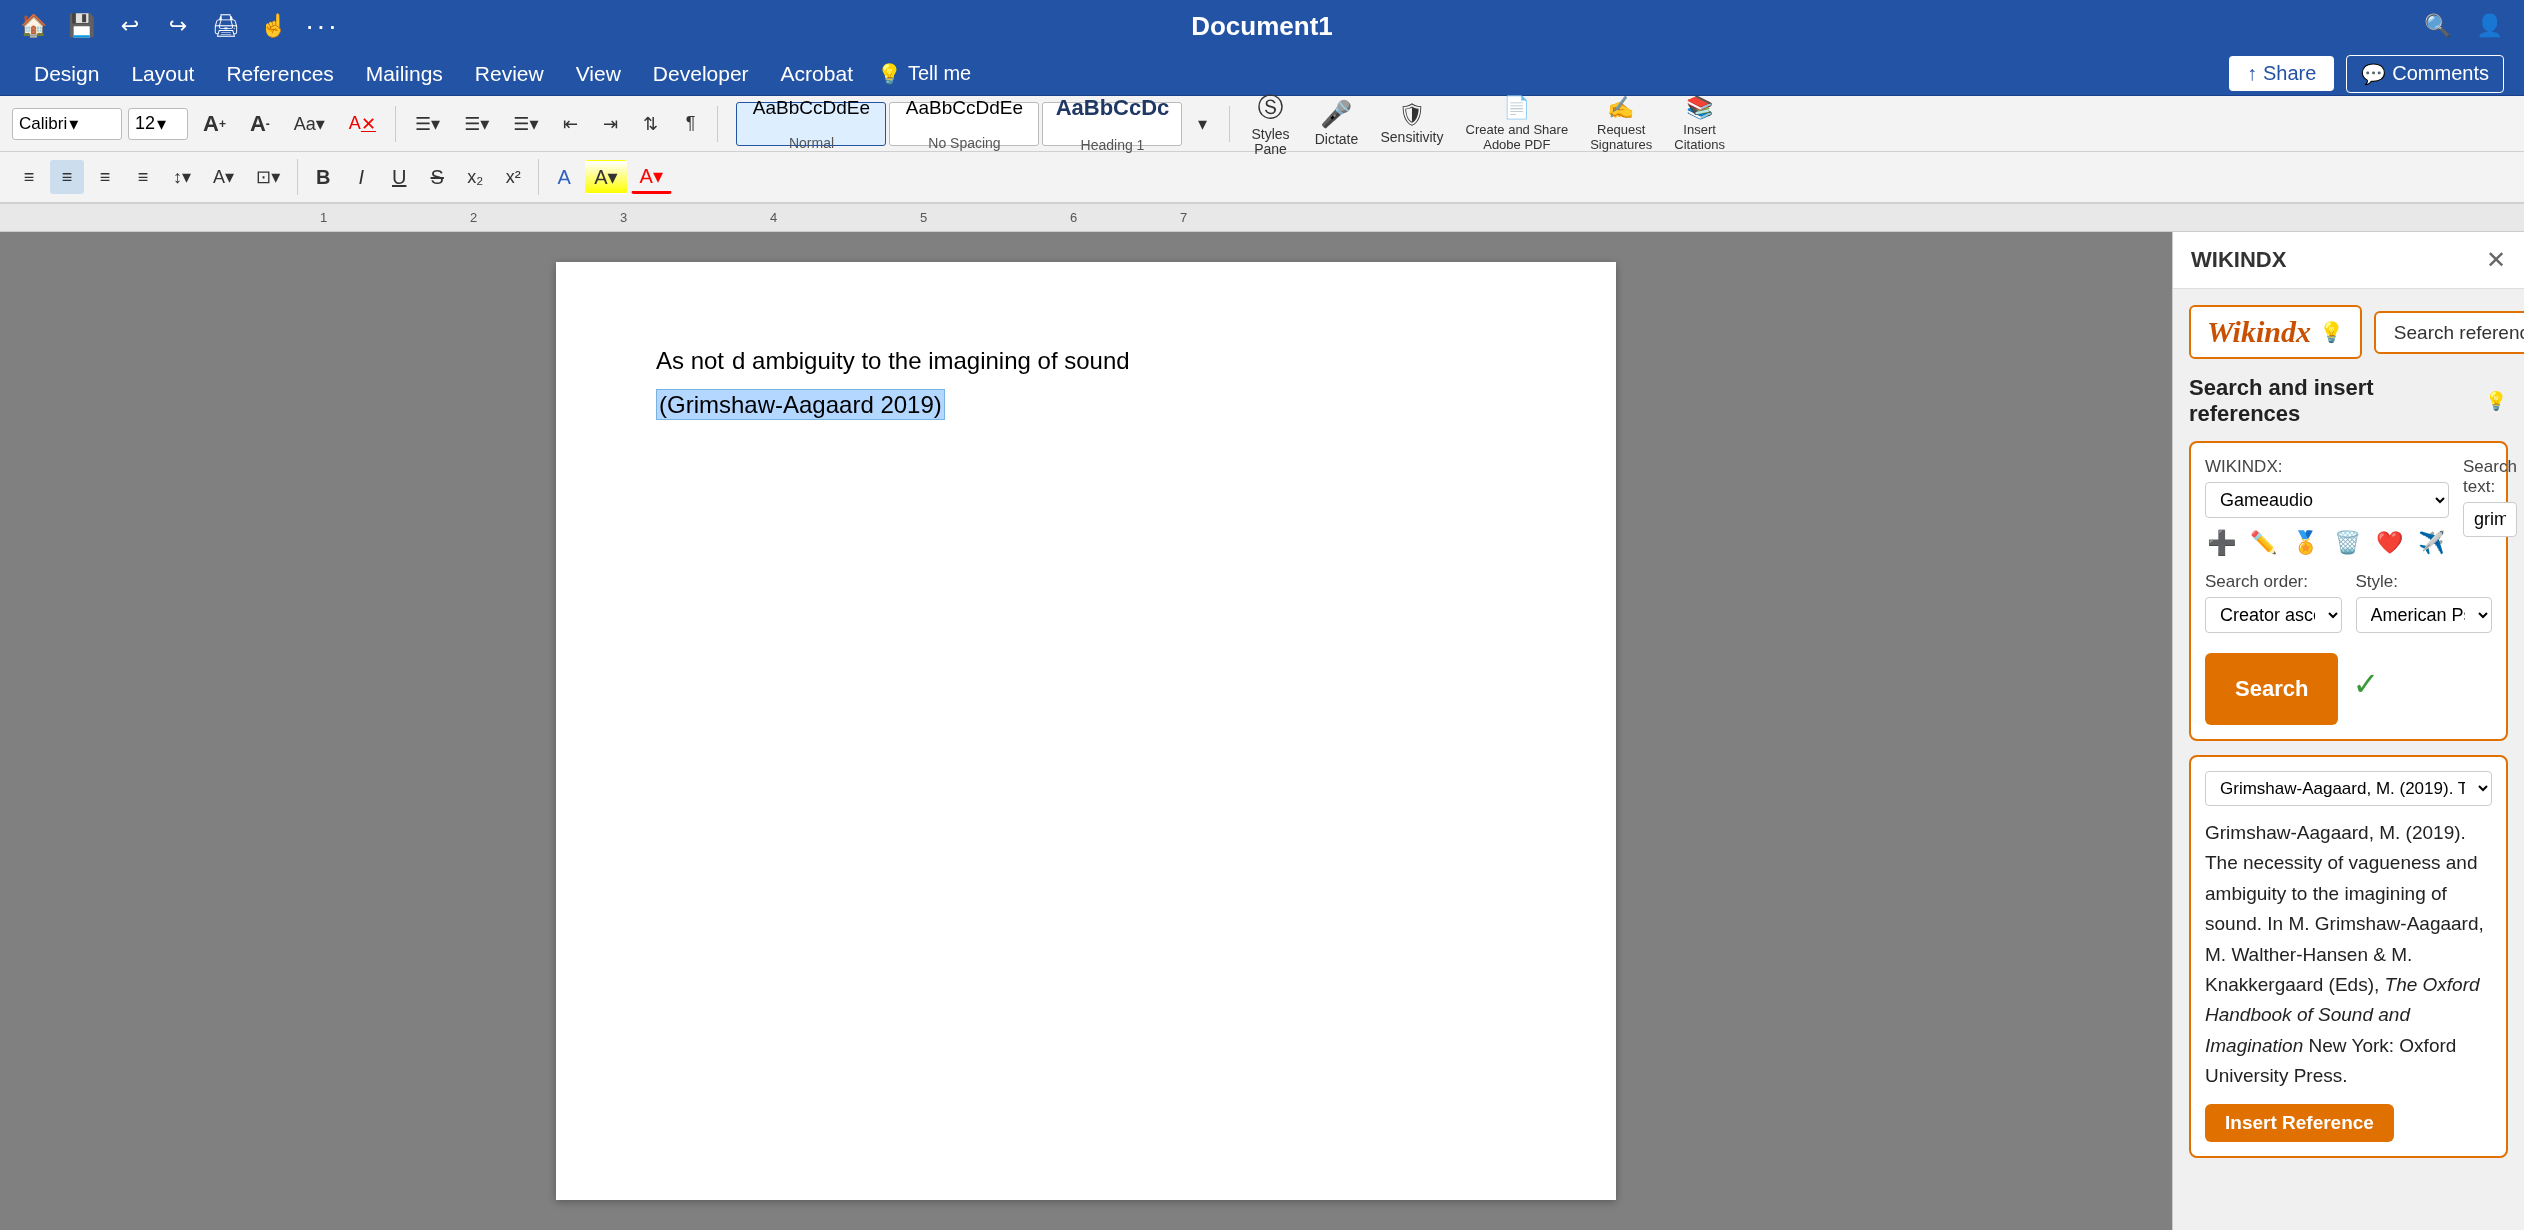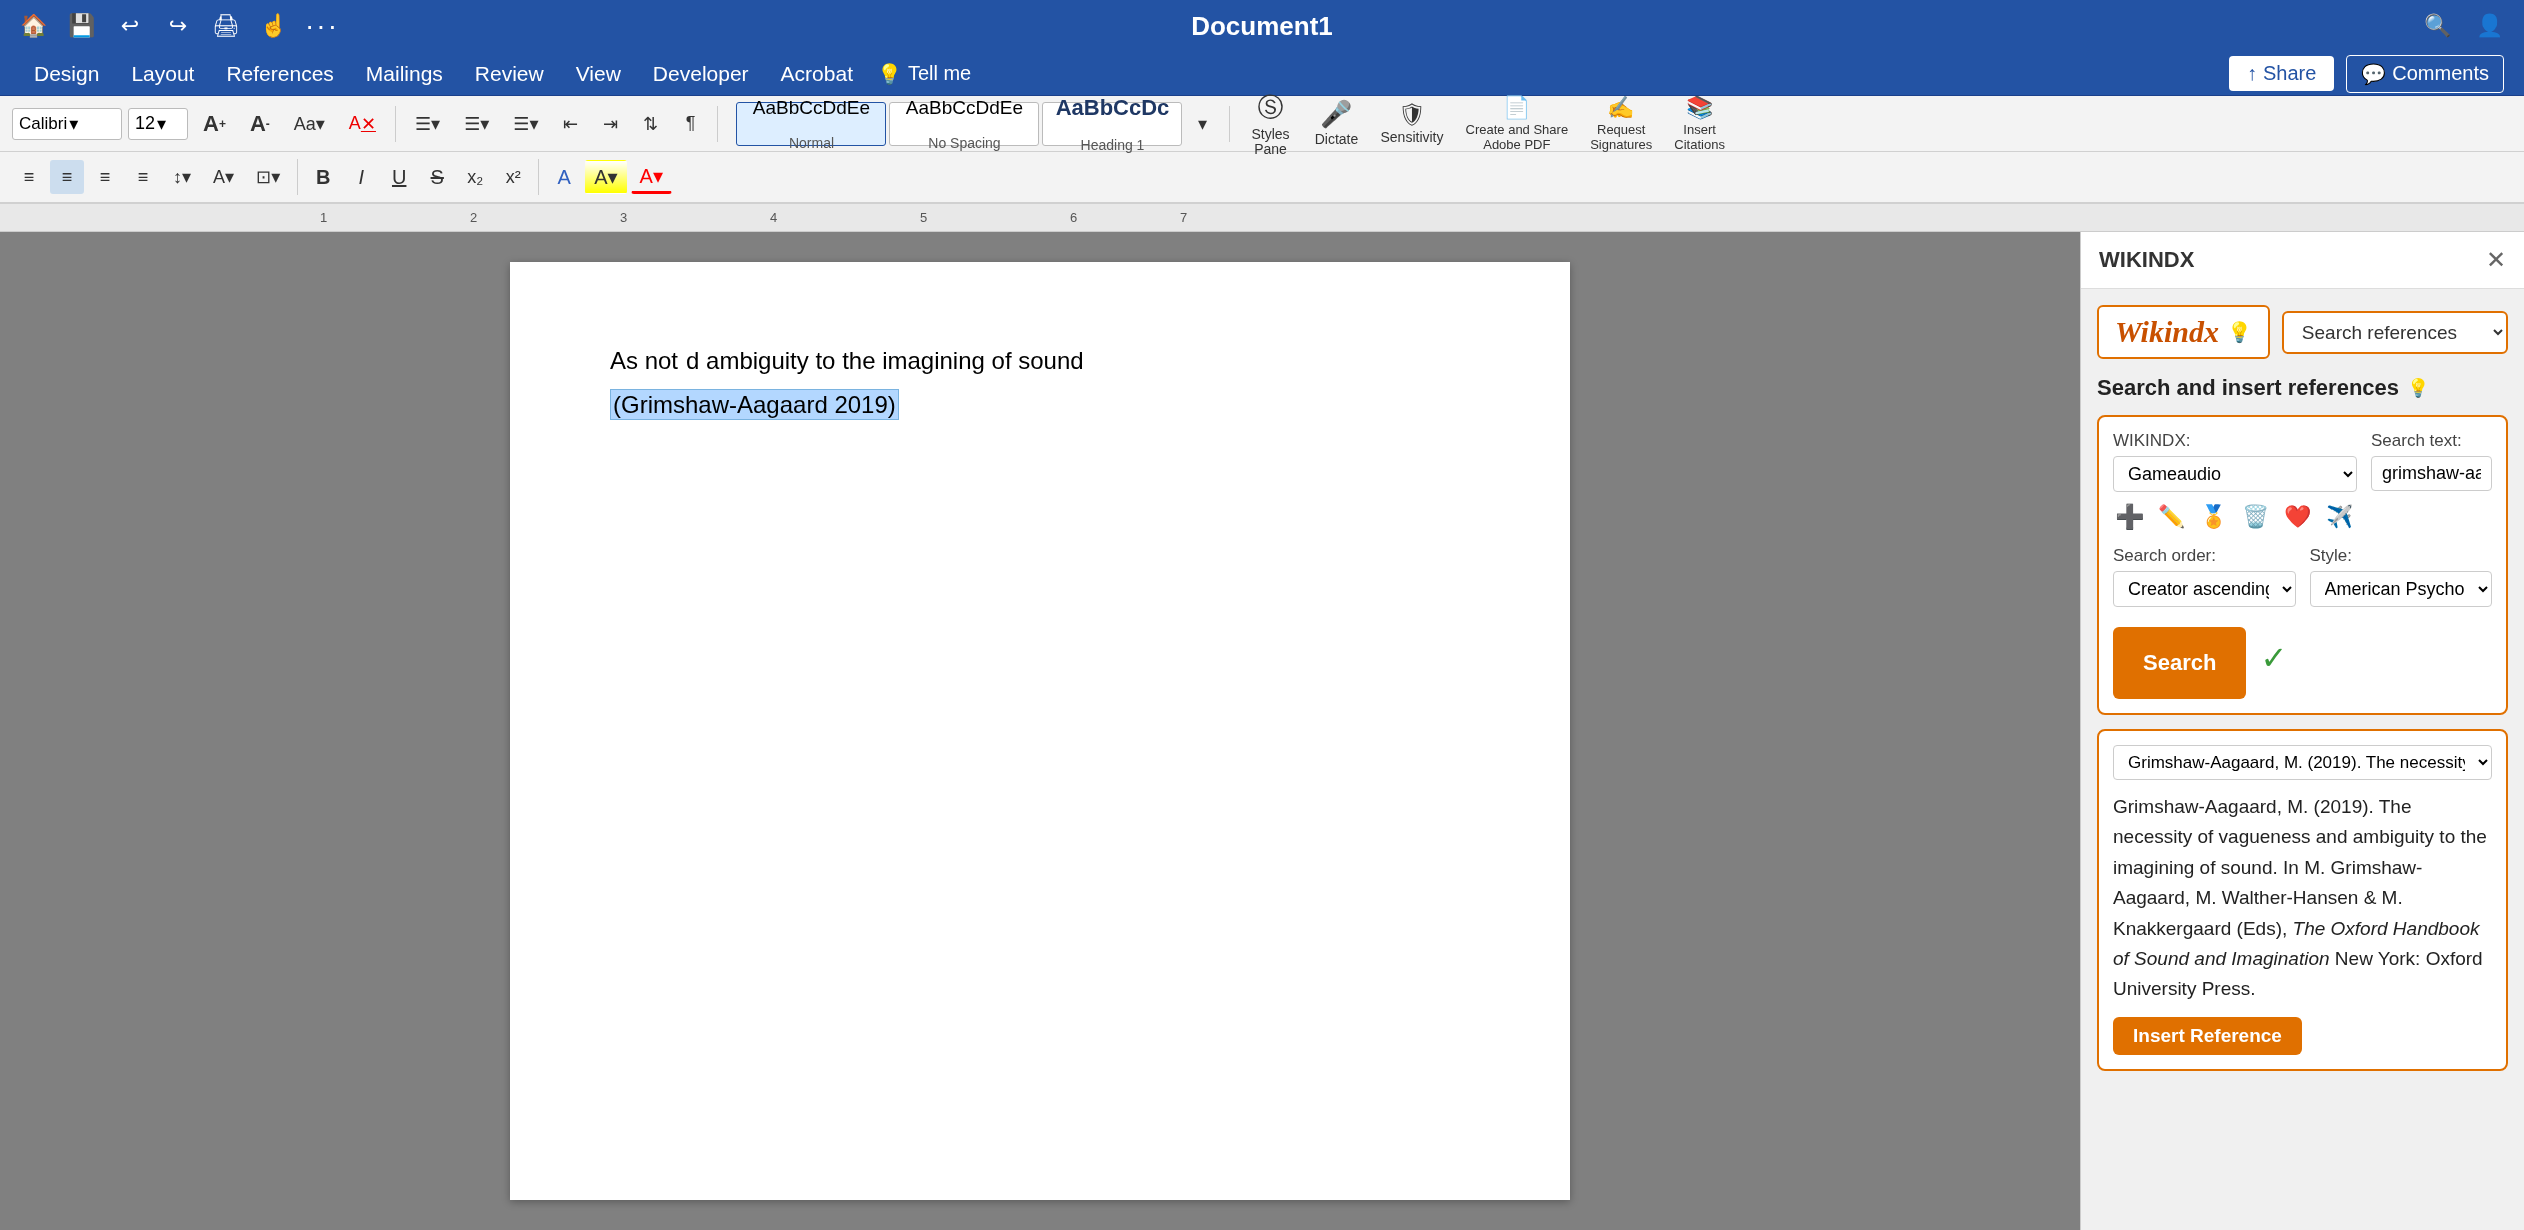--- a/index.html
+++ b/index.html
@@ -162,21 +162,21 @@
       padding: 1px 2px;
     }
     .citation-text {
       background: #b3d7ff;
       border: 1px solid #7ab3e0;
       padding: 1px 2px;
     }
 
     
     .side-panel {
-      width: 444px;
+      width: 352px;
       background: #f0f0f0;
       border-left: 1px solid #ccc;
       display: flex;
       flex-direction: column;
       overflow-y: auto;
     }
     .panel-header {
       background: white;
       padding: 14px 18px;
       border-bottom: 1px solid #ddd;

